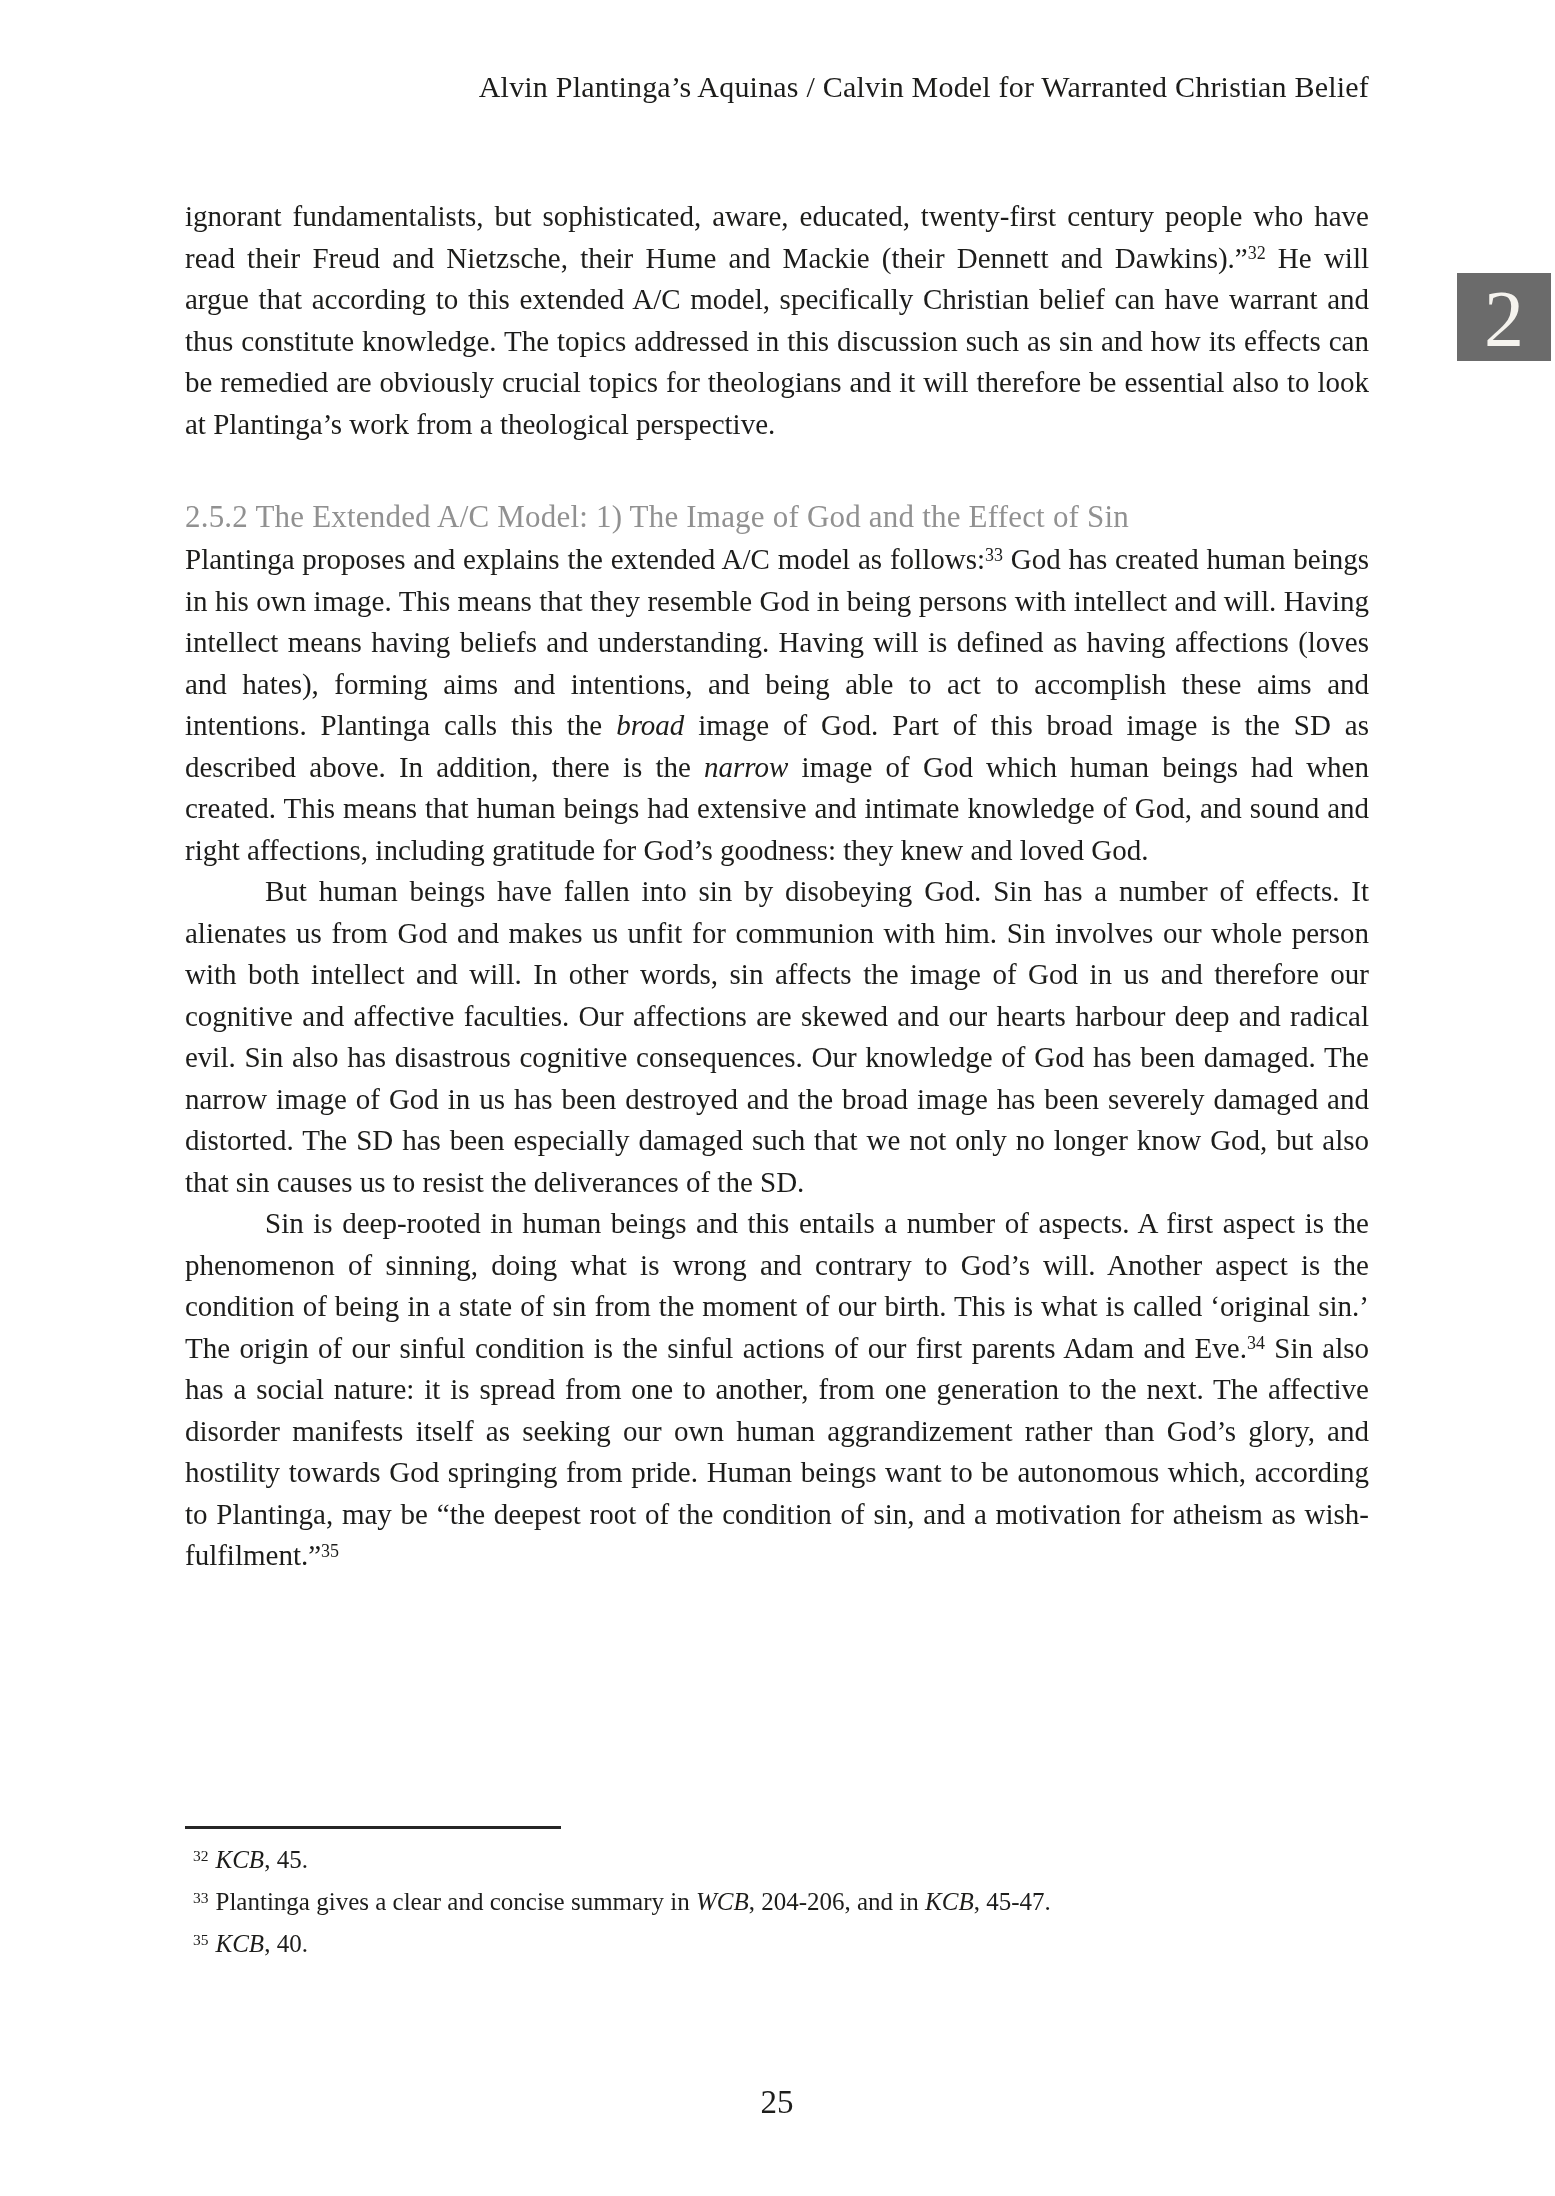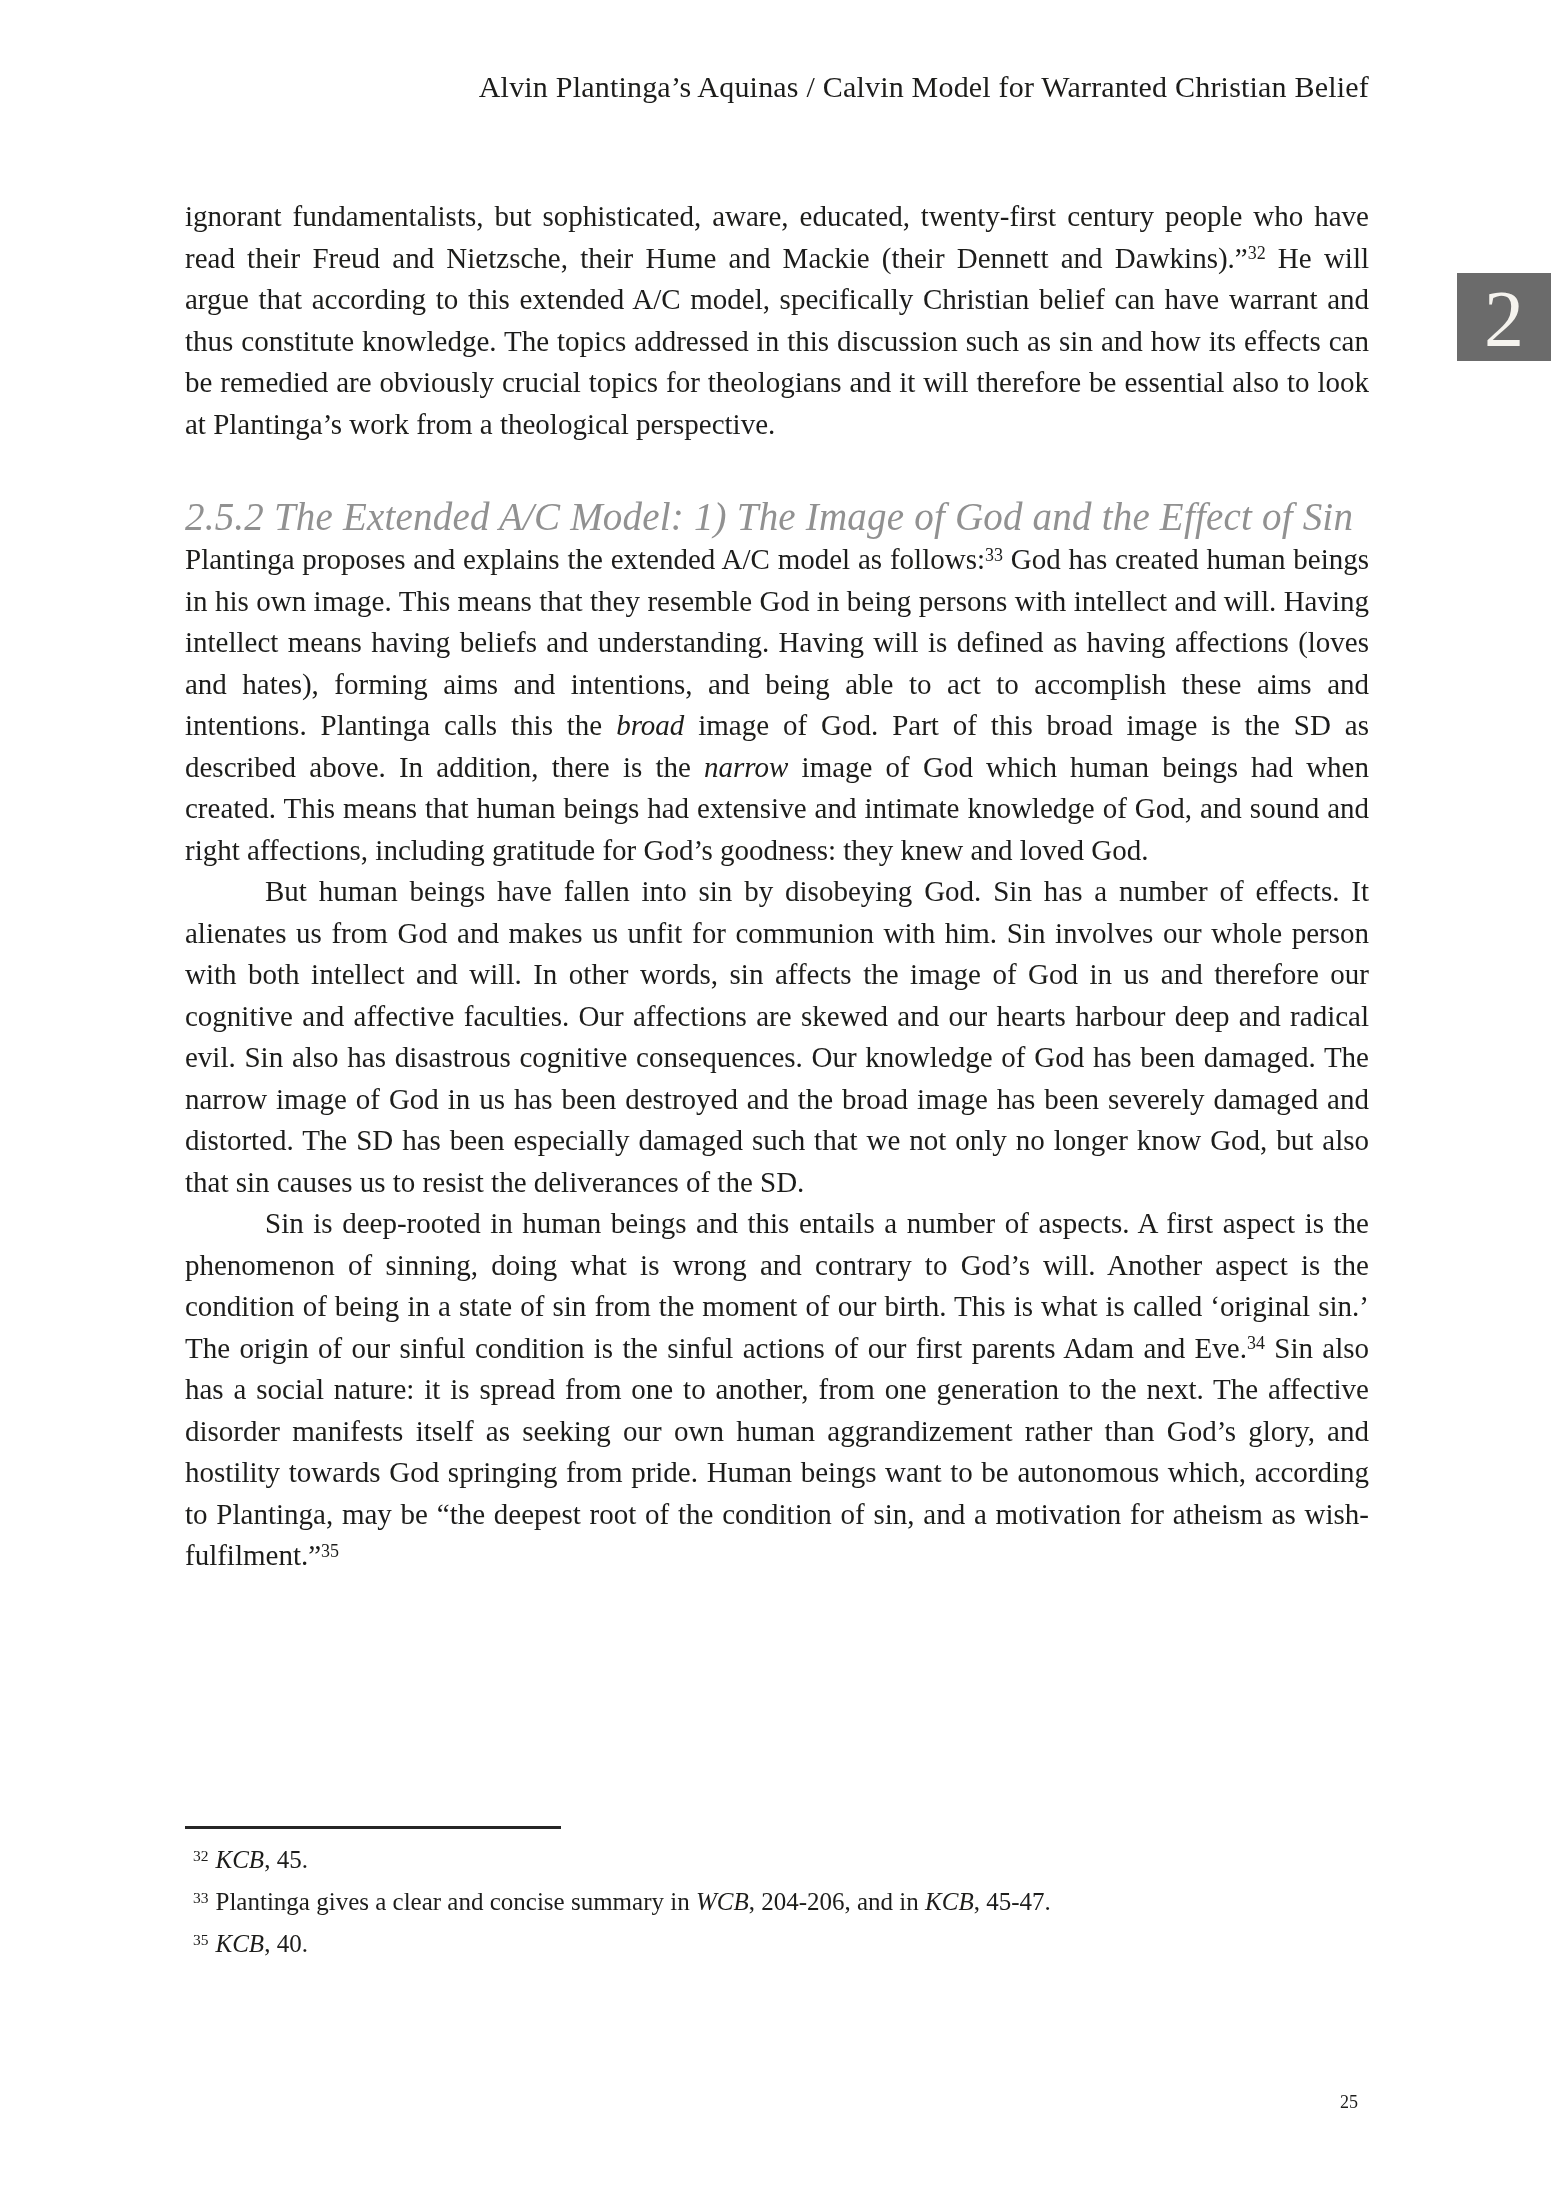--- a/index.html
+++ b/index.html
@@ -69,24 +69,23 @@
   .text-block sup,
   .footnotes sup {
     font-size: 0.62em;
     line-height: 0;
     vertical-align: baseline;
     position: relative;
     top: -0.45em;
   }
   .section-heading {
     margin: 50px 0 0 0;
-    font-size: 39px;
+    font-size: 31px;
     line-height: 44px;
     font-weight: normal;
-    font-style: italic;
     color: var(--section-heading, #919191);
     text-align: left;
     letter-spacing: 0.2px;
   }
 
   
   .footnotes {
     position: absolute;
     left: 185px;
     top: 1826px;
@@ -105,24 +104,24 @@
     margin: 8px;
   }
   .footnote .fn-num {
     margin-right: 7px;
   }
 
   
   .page-number {
     position: absolute;
     top: 2086px;
-    left: 174px;
+    left: 185px;
     width: 1184px;
-    text-align: right;
-    font-size: 18px;
+    text-align: center;
+    font-size: 33px;
     line-height: 32px;
     color: var(--body-text, #1d1d1b);
   }
 </style>
 </head>
 <body>
 
 <div class="page">
 
   <div class="running-header">Alvin Plantinga’s Aquinas / Calvin Model for Warranted Christian Belief</div>

